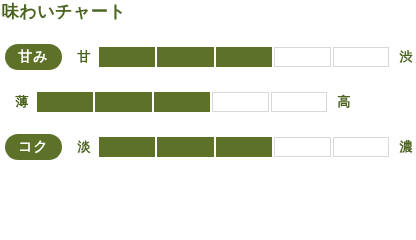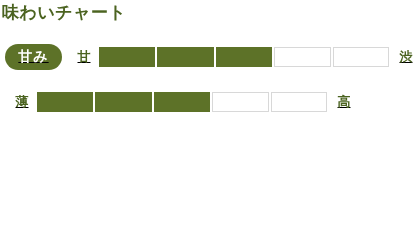--- a/index.html
+++ b/index.html
@@ -22,27 +22,27 @@
   .chart-title {
     position: absolute;
     left: 2px;
     top: 1px;
     font-size: 17px;
     font-weight: bold;
     color: #4b6320;
     letter-spacing: 0.5px;
     line-height: 22px;
     white-space: nowrap;
+    font-family: Liberation Serif, serif;
   }
   .rows {
     position: absolute;
     left: 0;
     top: 34px;
     width: 416px;
-    text-decoration: underline;
   }
   .row {
     position: relative;
     height: 45px;
     display: flex;
     align-items: center;
   }
   .pill {
     flex: 0 0 auto;
     width: 57px;
@@ -126,15 +126,27 @@
       <div class="bar">
         <div class="seg on"></div>
         <div class="seg on"></div>
         <div class="seg on"></div>
         <div class="seg"></div>
         <div class="seg"></div>
       </div>
       <div class="end-label right">高</div>
     </div>
 
+    <div class="row">
+      <div class="pill">コク</div>
+      <div class="end-label left">淡</div>
+      <div class="bar">
+        <div class="seg on"></div>
+        <div class="seg on"></div>
+        <div class="seg on"></div>
+        <div class="seg"></div>
+        <div class="seg"></div>
+      </div>
+      <div class="end-label right">濃</div>
+    </div>
 
   </div>
 </div>
 
 </body></html>

